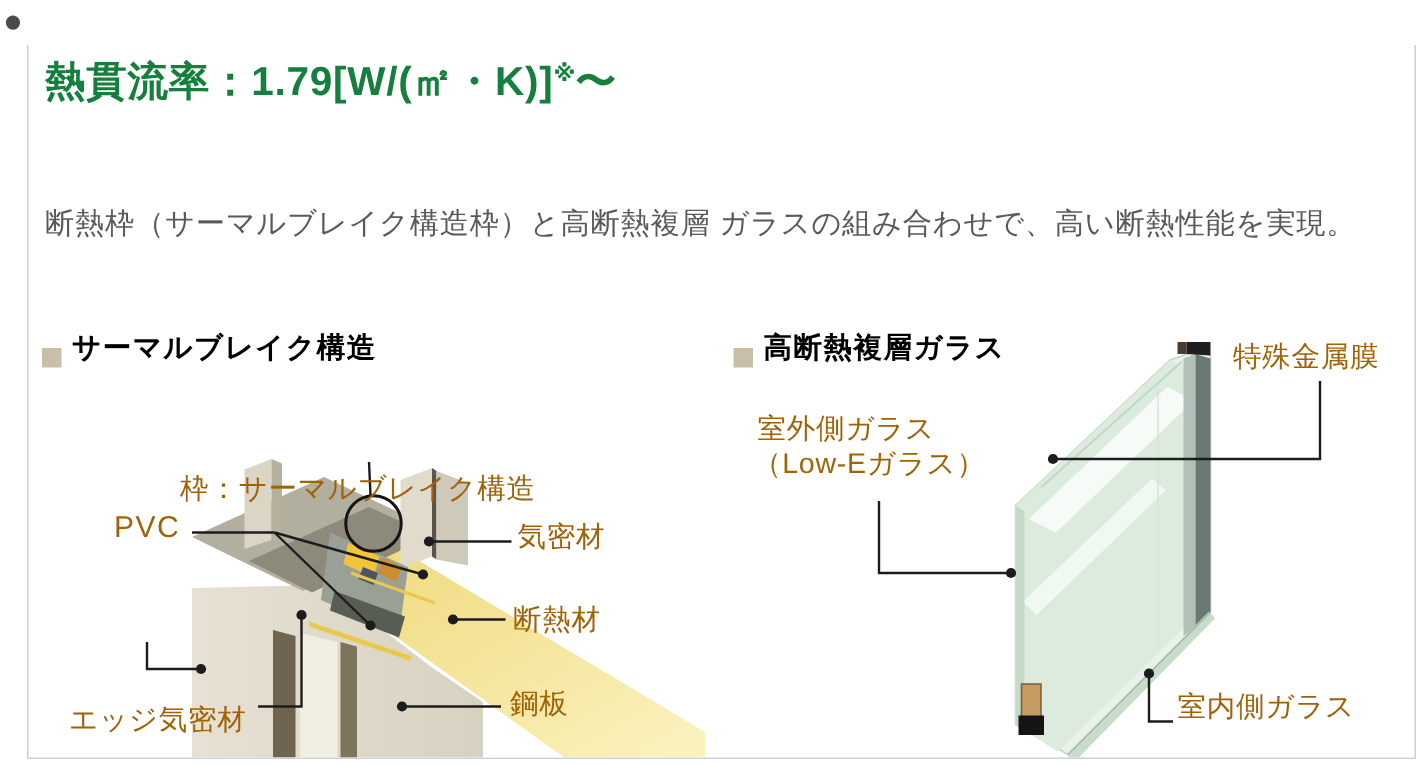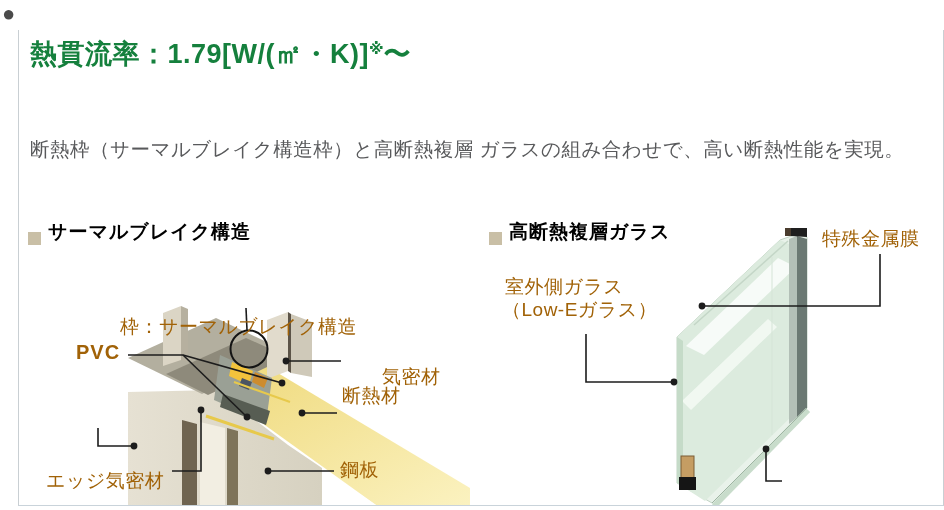--- a/index.html
+++ b/index.html
@@ -133,24 +133,24 @@
         <circle cx="262" cy="113" r="3.4"></circle>
           <circle cx="227" cy="147" r="3.4"></circle>
         <circle cx="114" cy="176" r="3.4"></circle>
           <circle cx="181" cy="140" r="3.4"></circle>
         <circle cx="266" cy="91" r="3.4"></circle>
           <circle cx="282" cy="143" r="3.4"></circle>
         <circle cx="248" cy="201" r="3.4"></circle>
       </g>
     </svg>
     <div class="dlabel" style="left:100px;top:13px;margin-top:32px;">枠：サーマルブレイク構造</div>
-    <div class="dlabel big" style="left:56px;top:71px;font-weight:bold;">PVC</div>
+    <div class="dlabel big" style="left:56px;top:71px;">PVC</div>
     <div class="dlabel" style="left:26px;top:187px;margin-top:12px;">エッジ気密材</div>
-    <div class="dlabel" style="left:325px;top:95px;margin-left:37px;">気密材</div>
-    <div class="dlabel" style="left:322px;top:114px;">
+    <div class="dlabel" style="left:325px;top:77px;">気密材</div>
+    <div class="dlabel" style="left:322px;top:132px;">
       <span>断熱材</span>
     </div>
     <div class="dlabel" style="left:320px;top:188px;">鋼板</div>
   </div>
 
   <div class="diagram dg-right">
     <svg width="463" height="280" viewBox="0 0 463 280">
 
       <path d="M197,112 L300,15 L320,8 L327,12 L327,183 L232,278 L197,258 Z" fill="#e9f2ea" stroke="#c2d4c5" stroke-width="1"></path>
 
@@ -186,15 +186,16 @@
         <circle cx="222" cy="81" r="3.4"></circle>
         <circle cx="194" cy="157" r="3.4"></circle>
         <circle cx="286" cy="224" r="3.4"></circle>
       </g>
     </svg>
     <div class="dlabel" style="left:342px;top:2px;">特殊金属膜</div>
     <div class="dlabel" style="left:25px;top:50px;">
       <span>室外側ガラス</span>
       <span style="margin-left:-3px">（Low-Eガラス）</span>
     </div>
+    <div class="dlabel" style="left:305px;top:235px;">室内側ガラス</div>
   </div>
 
 </div>
 
 </body></html>

